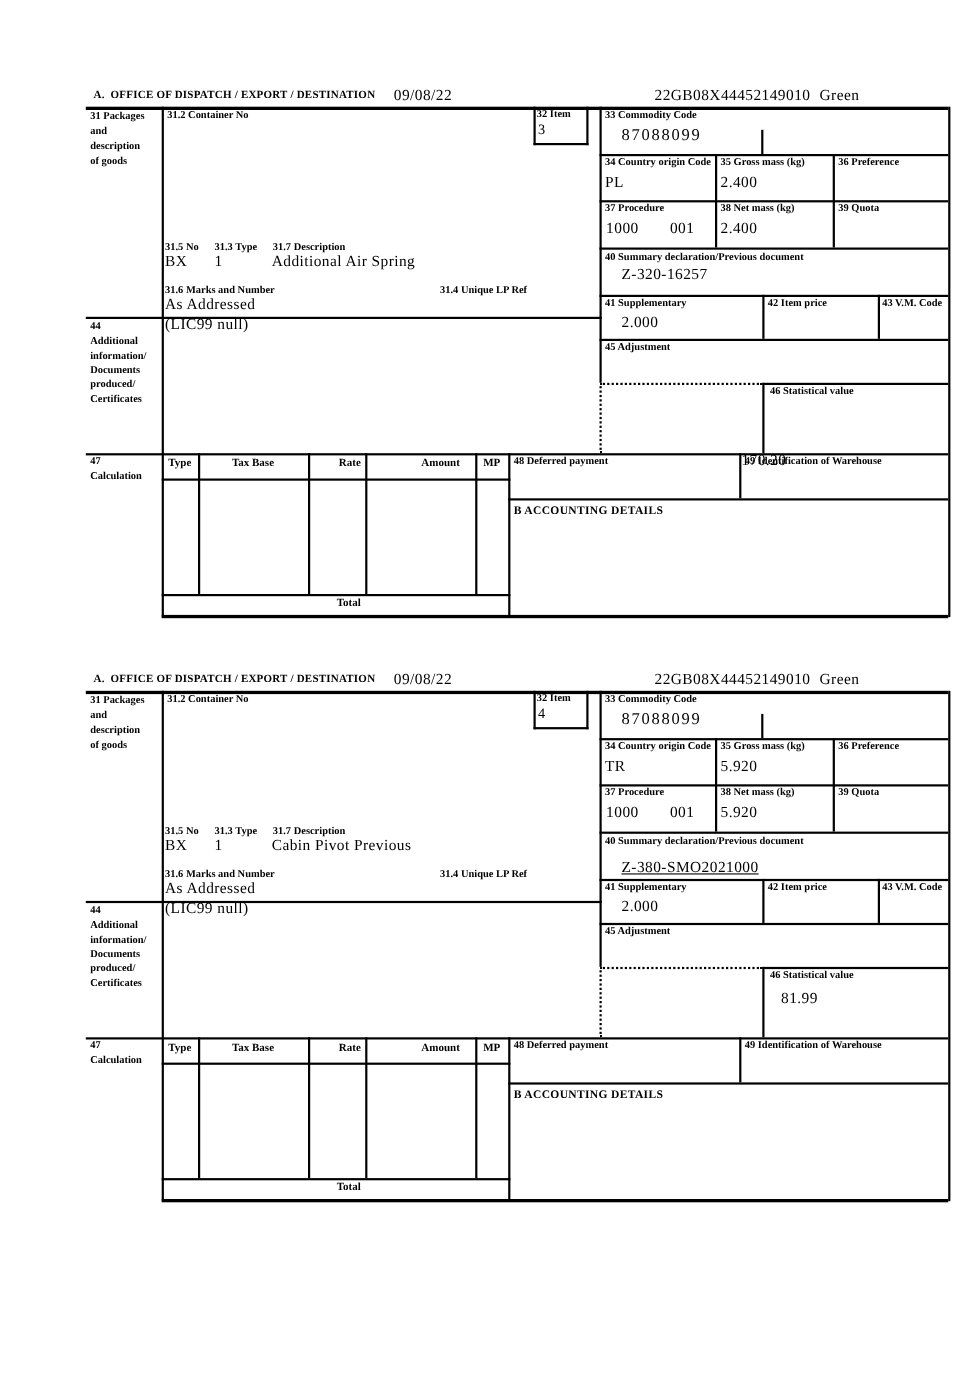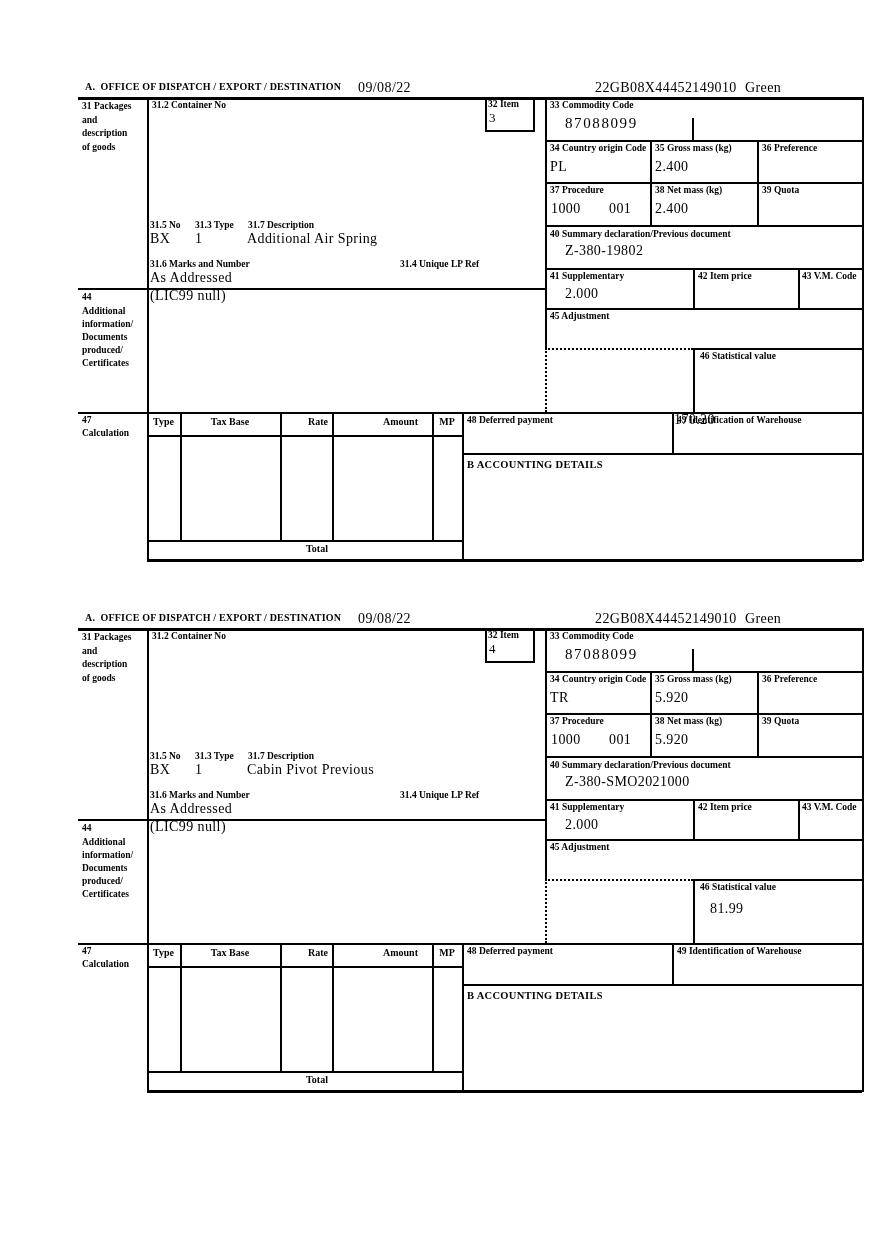--- a/index.html
+++ b/index.html
@@ -90,21 +90,21 @@
     <span class="lbl" style="left:684px;top:106px;">39 Quota</span>
 
     <span class="lbl" style="left:72px;top:141px;">31.5 No</span>
     <span class="lbl" style="left:117px;top:141px;">31.3 Type</span>
     <span class="lbl" style="left:170px;top:141px;">31.7 Description</span>
     <span class="val" style="left:72px;top:152px;">BX</span>
     <span class="val" style="left:117px;top:152px;">1</span>
     <span class="val" style="left:169px;top:152px;">Additional Air Spring</span>
 
     <span class="lbl" style="left:472px;top:150px;">40 Summary declaration/Previous document</span>
-    <span class="val" style="left:487px;top:164px;">Z-380-19802</span>
+    <span class="val" style="left:487px;top:164px;">Z-320-16257</span>
 
     <span class="lbl" style="left:72px;top:180px;">31.6 Marks and Number</span>
     <span class="lbl" style="left:322px;top:180px;">31.4 Unique LP Ref</span>
     <span class="val" style="left:72px;top:191px;">As Addressed</span>
 
     <span class="lbl" style="left:472px;top:192px;">41 Supplementary</span>
     <span class="val" style="left:487px;top:207px;">2.000</span>
     <span class="lbl" style="left:620px;top:192px;">42 Item price</span>
     <span class="lbl" style="left:724px;top:192px;">43 V.M. Code</span>
 
@@ -202,21 +202,21 @@
     <span class="lbl" style="left:684px;top:106px;">39 Quota</span>
 
     <span class="lbl" style="left:72px;top:141px;">31.5 No</span>
     <span class="lbl" style="left:117px;top:141px;">31.3 Type</span>
     <span class="lbl" style="left:170px;top:141px;">31.7 Description</span>
     <span class="val" style="left:72px;top:152px;">BX</span>
     <span class="val" style="left:117px;top:152px;">1</span>
     <span class="val" style="left:169px;top:152px;">Cabin Pivot Previous</span>
 
     <span class="lbl" style="left:472px;top:150px;">40 Summary declaration/Previous document</span>
-    <span class="val" style="left:487px;top:164px;">Z-380-SMO2021000</span>
+    <span class="val" style="left:487px;top:172px;text-decoration:underline;">Z-380-SMO2021000</span>
 
     <span class="lbl" style="left:72px;top:180px;">31.6 Marks and Number</span>
     <span class="lbl" style="left:322px;top:180px;">31.4 Unique LP Ref</span>
     <span class="val" style="left:72px;top:191px;">As Addressed</span>
 
     <span class="lbl" style="left:472px;top:192px;">41 Supplementary</span>
     <span class="val" style="left:487px;top:207px;">2.000</span>
     <span class="lbl" style="left:620px;top:192px;">42 Item price</span>
     <span class="lbl" style="left:724px;top:192px;">43 V.M. Code</span>
 

